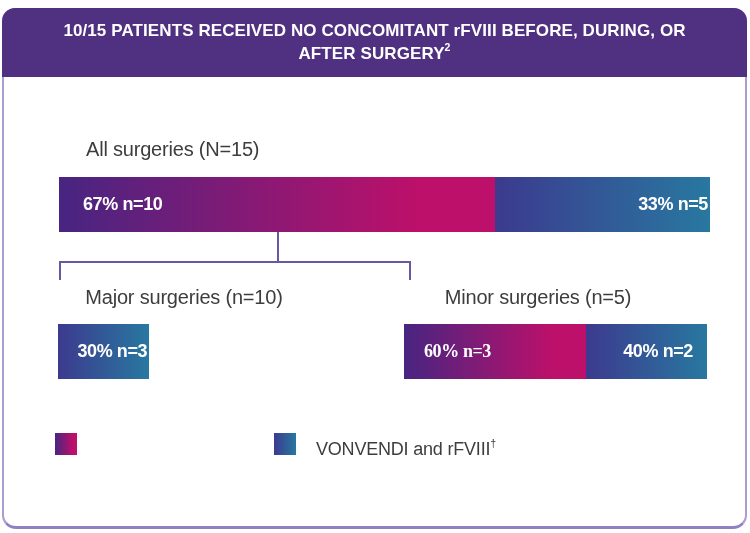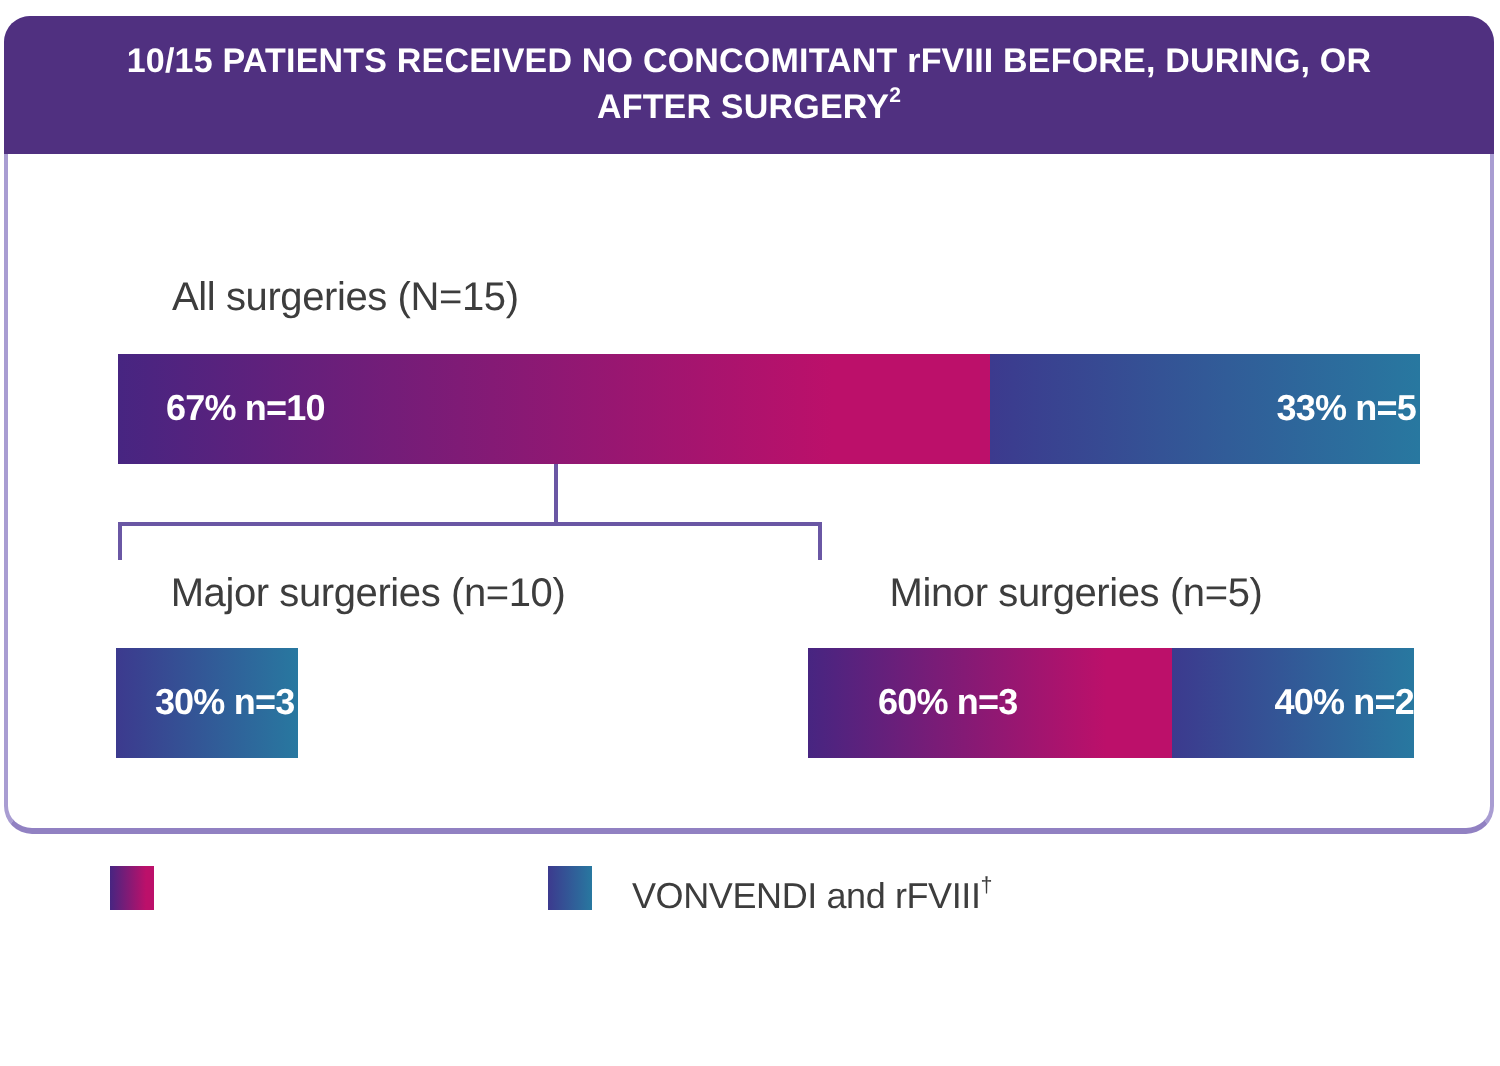--- a/index.html
+++ b/index.html
@@ -6,21 +6,21 @@
   html, body {
     width: 750px; height: 533px;
     background: #ffffff;
     font-family: "Liberation Sans", sans-serif;
     position: relative;
     overflow: hidden;
   }
   .card {
     position: absolute;
     left: 2px; top: 8px;
-    width: 745px; height: 409px;
+    width: 745px; height: 521px;
     background: var(--card-bg, #fff);
     border: 2px solid var(--card-border, #a99dd2);
     border-bottom: 3px solid var(--card-border-bottom, #9181c2);
     border-radius: 14px;
   }
   .header {
     position: absolute;
     left: -2px; top: -2px;
     width: 745px; height: 69px;
     background: var(--header-bg, #503080);
@@ -122,24 +122,24 @@
   <div class="group-label centered" style="left:80px; top:276px;">Major surgeries (n=10)</div>
   <div class="group-label centered" style="left:434px; top:276px;">Minor surgeries (n=5)</div>
 
   <div class="bar" style="left:54px; top:314px; width:304px;">
     <div class="seg seg-combo end tight" style="width: 30%;">
       <span>30% n=3</span>
     </div>
   </div>
 
   <div class="bar" style="left:400px; top:314px; width:303px;">
-    <div class="seg seg-vonvendi start" style="padding-left: 35px; width: 60%;">
+    <div class="seg seg-vonvendi start" style="padding-left: 20px; width: 60%; font-family: Liberation Serif, serif;">
       <span>60% n=3</span>
     </div>
-    <div class="seg seg-combo end" style="padding-right: 0; width: 40%;">
+    <div class="seg seg-combo end" style="padding-right: 14px; width: 40%;">
       <span>40% n=2</span>
     </div>
   </div>
 
   <div class="legend-swatch seg-vonvendi" style="left:51px; top:423px;"></div>
 
   <div class="legend-swatch seg-combo" style="left:270px; top:423px;"></div>
   <div class="legend-label" style="left:312px; top:423px;">
     <span>VONVENDI and rFVIII</span><sup>†</sup>
   </div>

